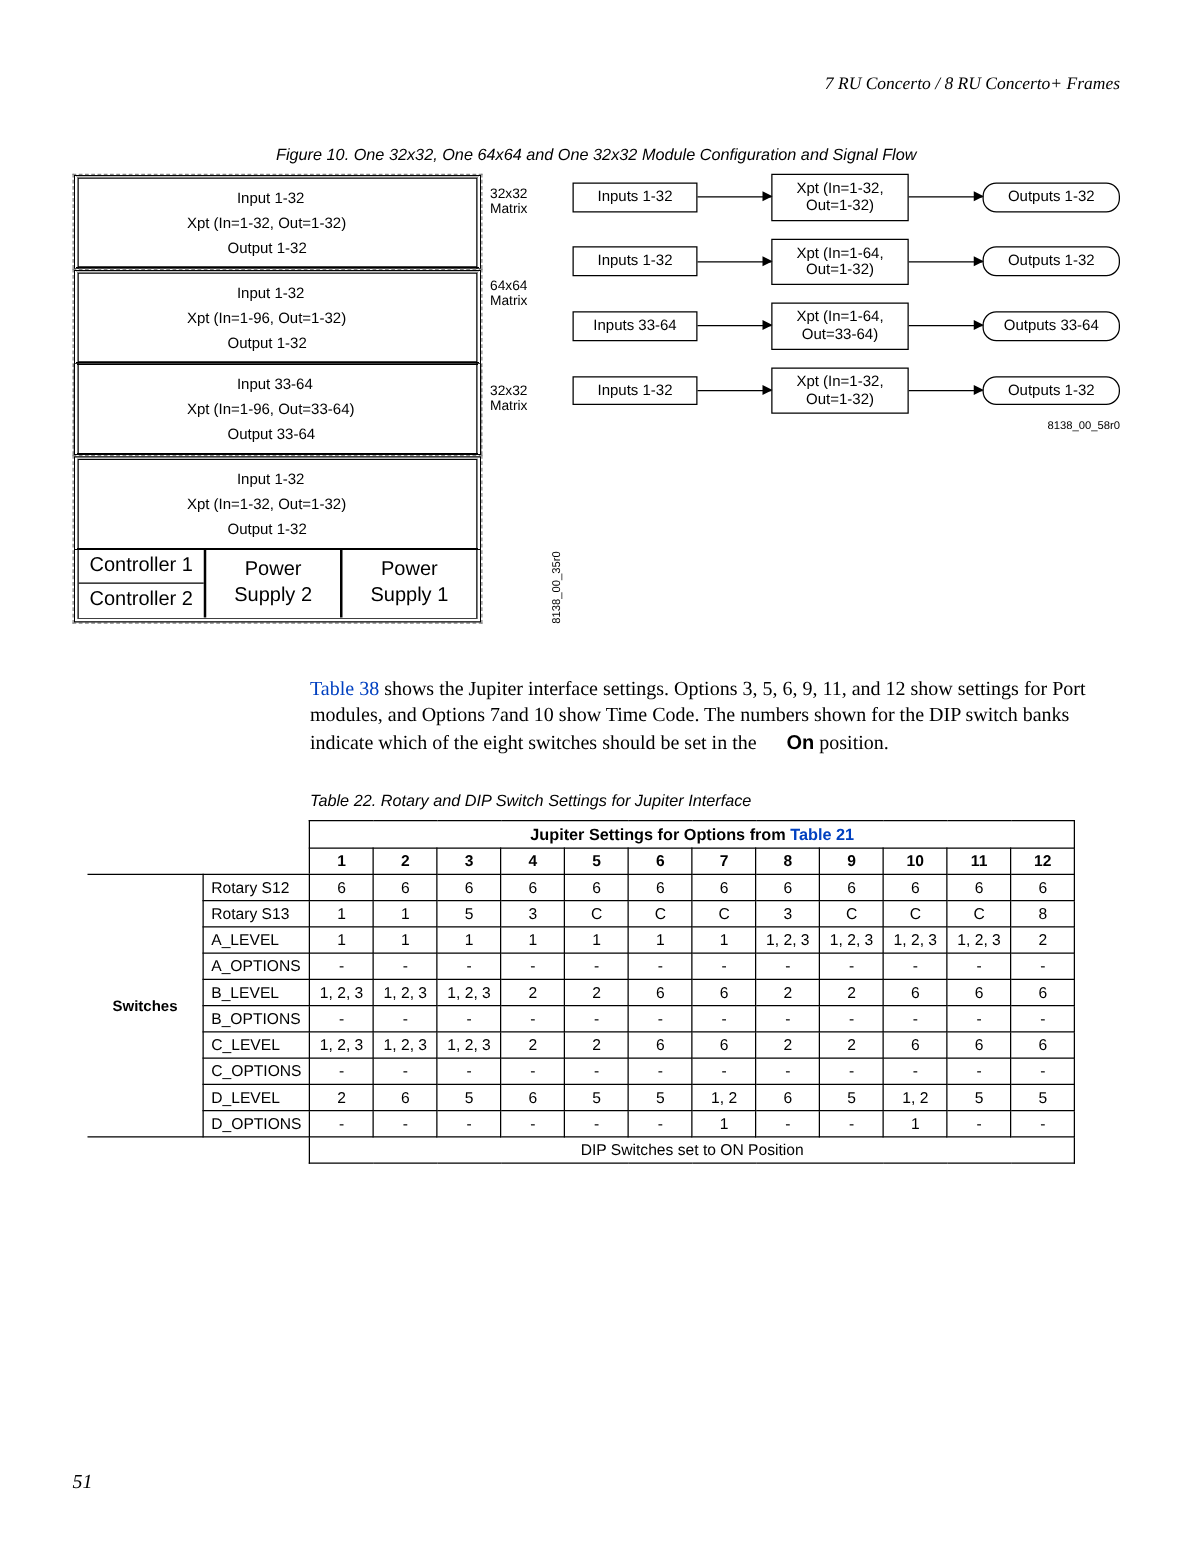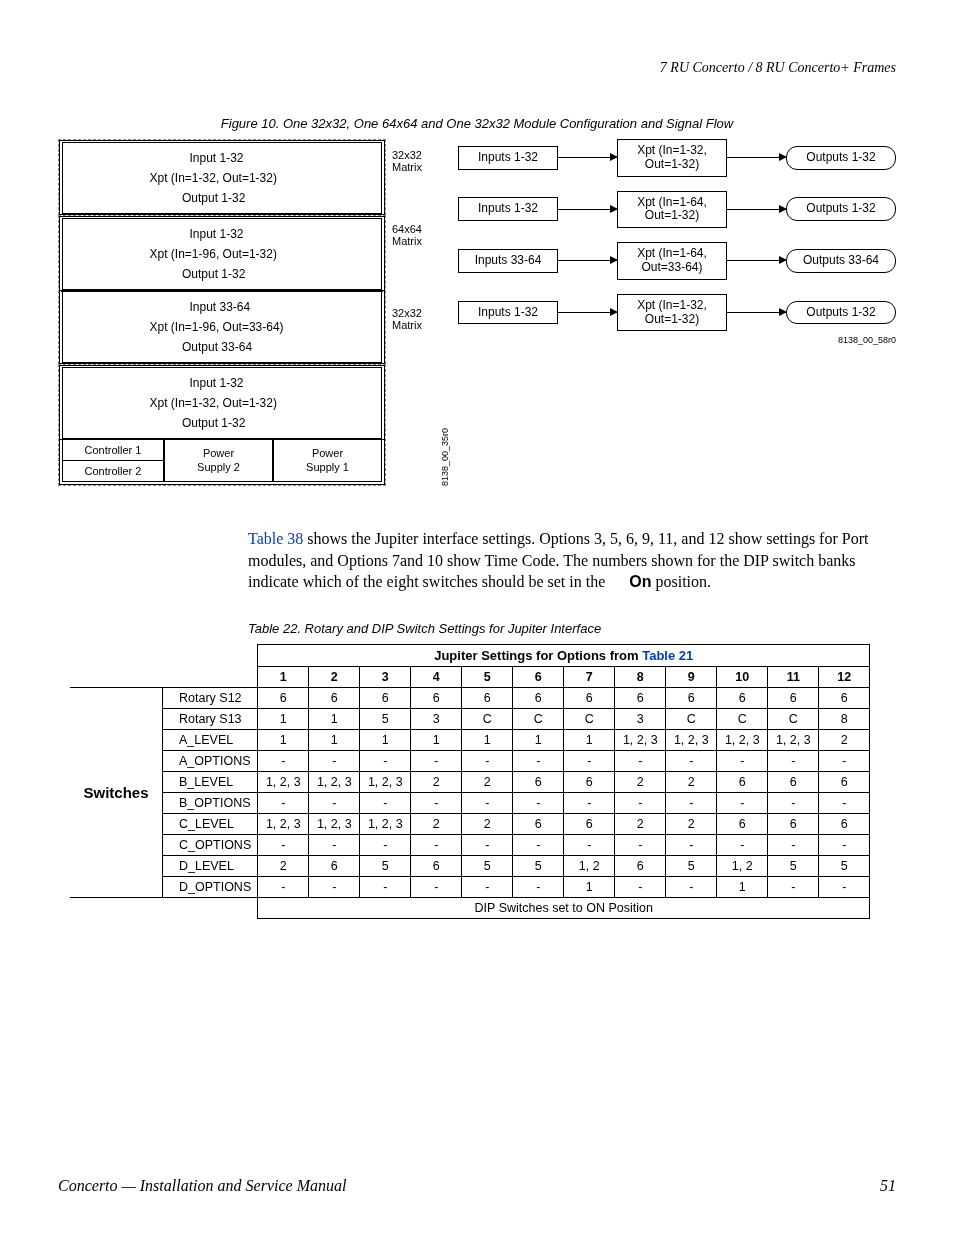--- a/index.html
+++ b/index.html
@@ -73,21 +73,21 @@
     position: absolute;
     font-size: 11px;
     text-align: center;
     line-height: 1.1;
   }
   .bottom-row {
     border-left: 4px double #000;
     border-right: 4px double #000;
     border-bottom: 4px double #000;
     display: flex;
-    font-size: 11px;
+    font-size: 16px;
   }
   .ctrl-col { width: 100px; border-right: 2px solid #000; }
   .ctrl-cell { text-align: center; padding: 4px 0; }
   .ctrl-cell + .ctrl-cell { border-top: 1.5px solid #000; }
   .pwr-cell { flex: 1; text-align: center; padding: 6px 0; line-height: 1.3; }
   .pwr-cell + .pwr-cell { border-left: 2px solid #000; }
   .rot-label {
     position: absolute;
     right: -14px;
     bottom: 0;
@@ -158,26 +158,26 @@
     text-align: center;
     font-weight: normal;
   }
   .jtable .noleft { border-left: none; }
   .jtable .noright { border-right: none; }
   .jtable .notop { border-top: none; }
   .jtable .nobottom { border-bottom: none; }
   .jtable .rowhdr {
     text-align: left;
     width: 70px;
-    padding-left: 16px;
+    padding-left: 6px;
   }
   .jtable .switch-col {
     font-weight: bold;
     font-family: Arial, Helvetica, sans-serif;
-    font-size: 15px;
+    font-size: 12px;
     text-align: center;
     width: 80px;
   }
   .jtable .opt-hdr {
     font-weight: bold;
     font-family: Arial, Helvetica, sans-serif;
     font-size: 13px;
   }
   .jtable .num-hdr {
     font-weight: bold;
@@ -479,15 +479,14 @@
     </tbody>
   <tbody>
       <tr>
     <td class="noleft nobottom noright" colspan="2"></td>
     <td colspan="12">DIP Switches set to ON Position</td>
   </tr>
 </tbody>
   </table>
 
 <div class="footer">
-  <span>Concerto  —  Installation and Service Manual</span>
   <span>51</span>
 </div>
 
 </body></html>

